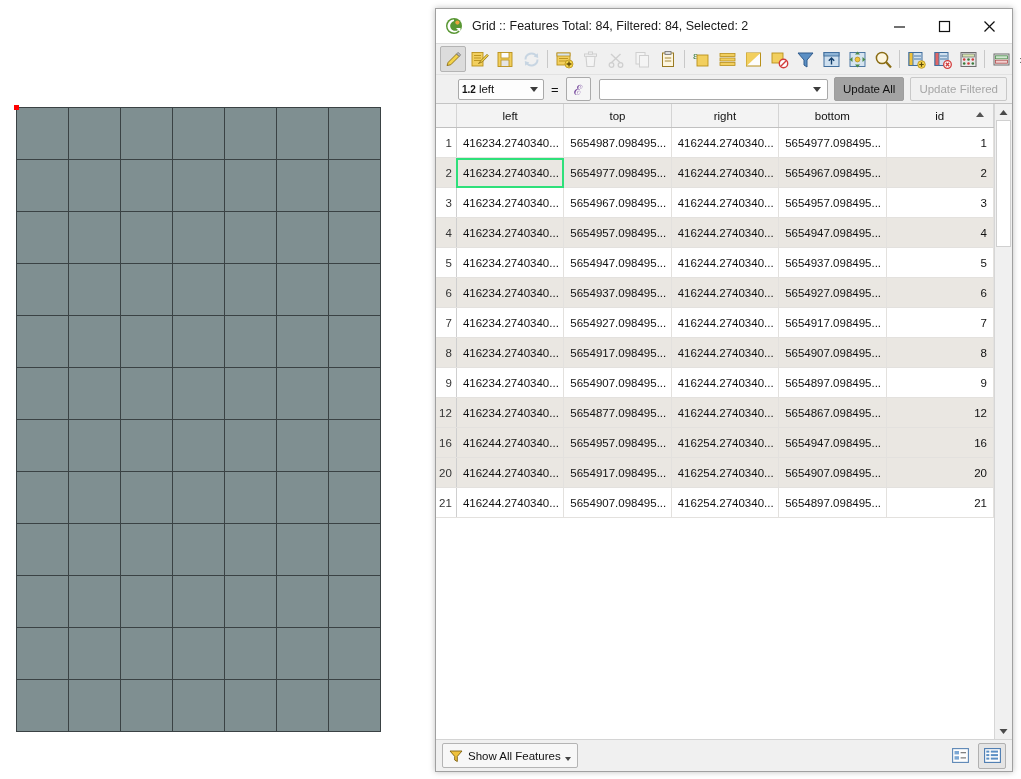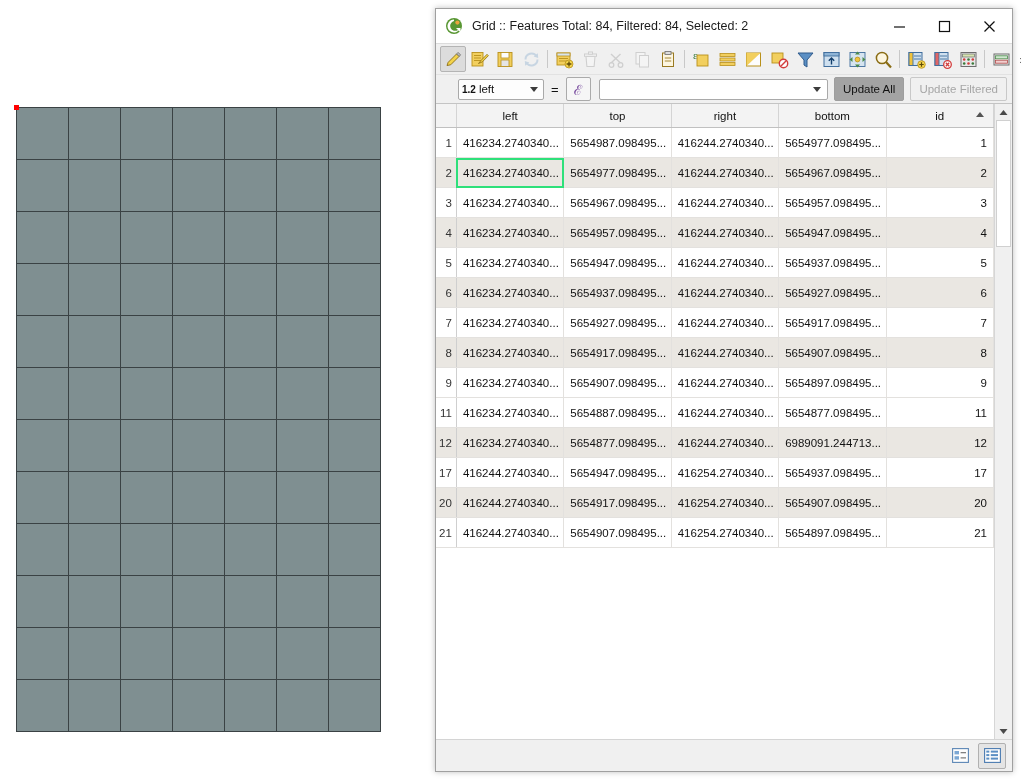--- a/index.html
+++ b/index.html
@@ -835,43 +835,35 @@
               <td class="num">8</td>
             </tr>
             <tr class="odd">
               <td class="rownum">9</td>
               <td>416234.2740340...</td>
               <td>5654907.098495...</td>
               <td>416244.2740340...</td>
               <td>5654897.098495...</td>
               <td class="num">9</td>
             </tr>
-            <tr class="odd">
-              <td class="rownum">11</td>
-              <td>416234.2740340...</td>
-              <td>5654887.098495...</td>
-              <td>416244.2740340...</td>
-              <td>5654877.098495...</td>
-              <td class="num">11</td>
-            </tr>
             <tr class="even">
               <td class="rownum">12</td>
               <td>416234.2740340...</td>
               <td>5654877.098495...</td>
               <td>416244.2740340...</td>
-              <td>6989091.244713...</td>
+              <td>5654867.098495...</td>
               <td class="num">12</td>
             </tr>
-            <tr class="odd">
-              <td class="rownum">17</td>
-              <td>416244.2740340...</td>
+            <tr class="even">
+              <td class="rownum">16</td>
+              <td>416244.2740340...</td>
+              <td>5654957.098495...</td>
+              <td>416254.2740340...</td>
               <td>5654947.098495...</td>
-              <td>416254.2740340...</td>
-              <td>5654937.098495...</td>
-              <td class="num">17</td>
+              <td class="num">16</td>
             </tr>
             <tr class="even">
               <td class="rownum">20</td>
               <td>416244.2740340...</td>
               <td>5654917.098495...</td>
               <td>416254.2740340...</td>
               <td>5654907.098495...</td>
               <td class="num">20</td>
             </tr>
             <tr class="odd">
@@ -896,20 +888,29 @@
       </div>
       <div class="scroll-arrow">
         <svg width="9" height="7" viewBox="0 0 9 7">
             <polygon points="4.5,6 0.5,1 8.5,1" fill="#4a4a4a"></polygon>
           </svg>
       </div>
     </div>
   </div>
 
   <div id="status-bar">
+    <div id="show-all-btn">
+      <span class="filter-glyph">
+        <svg width="14" height="14" viewBox="0 0 14 14">
+          <polygon points="1,2 13,2 8.3,7.4 8.3,12.5 5.7,11 5.7,7.4" fill="#f0c23c" stroke="#7d6010" stroke-width="0.9" stroke-linejoin="round"></polygon>
+        </svg>
+      </span>
+      <span>Show All Features</span>
+      <span class="mini-arrow"></span>
+    </div>
     <div id="view-toggles">
       <div class="view-btn">
         <svg width="17" height="15" viewBox="0 0 17 15">
           <rect x="0.6" y="0.6" width="15.8" height="13.8" fill="#fdfdfd" stroke="#5b86b5" stroke-width="1.1"></rect>
           <rect x="2.5" y="3" width="4.5" height="3.4" fill="#7ba7d4"></rect>
           <rect x="2.5" y="8.2" width="4.5" height="3.4" fill="#7ba7d4"></rect>
           <line x1="8.6" y1="4.7" x2="14" y2="4.7" stroke="#6b6b6b" stroke-width="1.1"></line>
           <line x1="8.6" y1="9.9" x2="14" y2="9.9" stroke="#6b6b6b" stroke-width="1.1"></line>
         </svg>
       </div>

